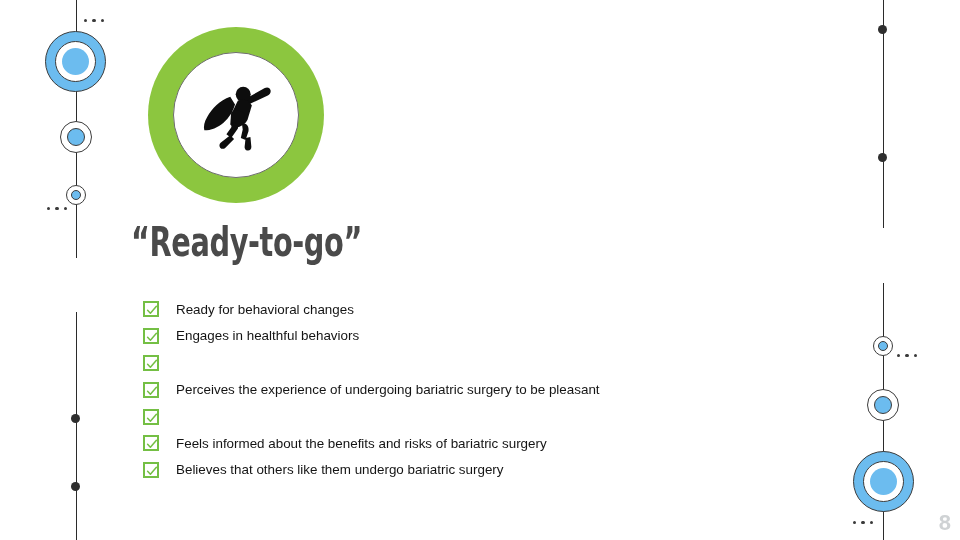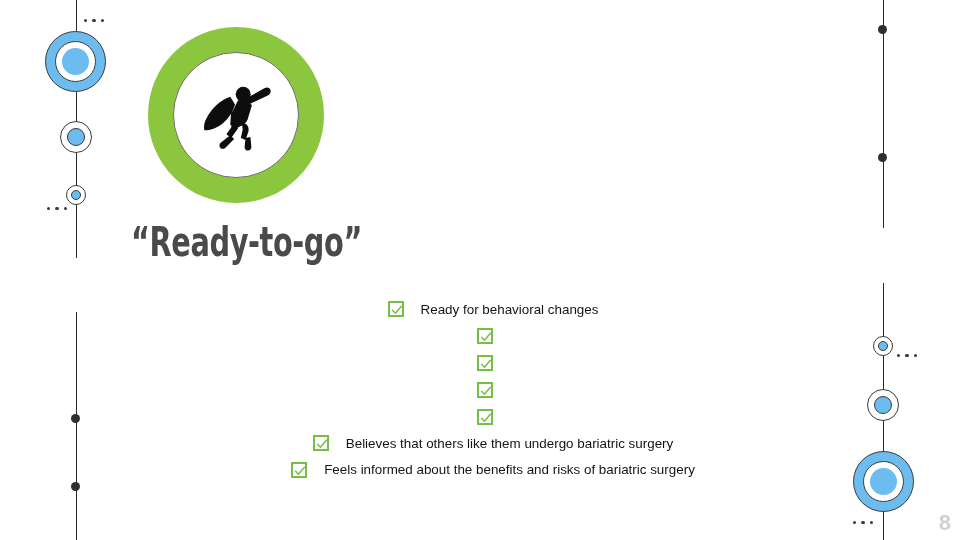--- a/index.html
+++ b/index.html
@@ -116,21 +116,20 @@
   #bullets {
     position: absolute;
     left: 143px;
     top: 296px;
     width: 700px;
   }
   .bullet {
     display: flex;
     align-items: center;
     height: 26.8px;
-    justify-content: center;
   }
   .chk {
     position: relative;
     flex: 0 0 auto;
     width: 16px;
     height: 16px;
     box-sizing: border-box;
     border: 2px solid #74bf44;
     background: #ffffff;
     margin-right: 17px;
@@ -274,61 +273,63 @@
       </span>
       <span class="bullet-text">Ready for behavioral changes</span>
     </div>
 
     <div class="bullet">
       <span class="chk">
         <svg width="12" height="12" viewBox="0 0 12 12" aria-hidden="true">
           <polyline points="1.6,6.2 4.4,9.2 10.4,2.2" fill="none" stroke="#74bf44" stroke-width="1.5" stroke-linecap="round" stroke-linejoin="round"></polyline>
         </svg>
       </span>
-    </div>
-
-    <div class="bullet">
-      <span class="chk">
-        <svg width="12" height="12" viewBox="0 0 12 12" aria-hidden="true">
-          <polyline points="1.6,6.2 4.4,9.2 10.4,2.2" fill="none" stroke="#74bf44" stroke-width="1.5" stroke-linecap="round" stroke-linejoin="round"></polyline>
-        </svg>
-      </span>
-    </div>
-
-    <div class="bullet">
-      <span class="chk">
-        <svg width="12" height="12" viewBox="0 0 12 12" aria-hidden="true">
-          <polyline points="1.6,6.2 4.4,9.2 10.4,2.2" fill="none" stroke="#74bf44" stroke-width="1.5" stroke-linecap="round" stroke-linejoin="round"></polyline>
-        </svg>
-      </span>
-    </div>
-
-    <div class="bullet">
-      <span class="chk">
-        <svg width="12" height="12" viewBox="0 0 12 12" aria-hidden="true">
-          <polyline points="1.6,6.2 4.4,9.2 10.4,2.2" fill="none" stroke="#74bf44" stroke-width="1.5" stroke-linecap="round" stroke-linejoin="round"></polyline>
-        </svg>
-      </span>
+      <span class="bullet-text">Engages in healthful behaviors</span>
+    </div>
+
+    <div class="bullet">
+      <span class="chk">
+        <svg width="12" height="12" viewBox="0 0 12 12" aria-hidden="true">
+          <polyline points="1.6,6.2 4.4,9.2 10.4,2.2" fill="none" stroke="#74bf44" stroke-width="1.5" stroke-linecap="round" stroke-linejoin="round"></polyline>
+        </svg>
+      </span>
+    </div>
+
+    <div class="bullet">
+      <span class="chk">
+        <svg width="12" height="12" viewBox="0 0 12 12" aria-hidden="true">
+          <polyline points="1.6,6.2 4.4,9.2 10.4,2.2" fill="none" stroke="#74bf44" stroke-width="1.5" stroke-linecap="round" stroke-linejoin="round"></polyline>
+        </svg>
+      </span>
+      <span class="bullet-text">Perceives the experience of undergoing bariatric surgery to be pleasant</span>
+    </div>
+
+    <div class="bullet">
+      <span class="chk">
+        <svg width="12" height="12" viewBox="0 0 12 12" aria-hidden="true">
+          <polyline points="1.6,6.2 4.4,9.2 10.4,2.2" fill="none" stroke="#74bf44" stroke-width="1.5" stroke-linecap="round" stroke-linejoin="round"></polyline>
+        </svg>
+      </span>
+    </div>
+
+    <div class="bullet">
+      <span class="chk">
+        <svg width="12" height="12" viewBox="0 0 12 12" aria-hidden="true">
+          <polyline points="1.6,6.2 4.4,9.2 10.4,2.2" fill="none" stroke="#74bf44" stroke-width="1.5" stroke-linecap="round" stroke-linejoin="round"></polyline>
+        </svg>
+      </span>
+      <span class="bullet-text">Feels informed about the benefits and risks of bariatric surgery</span>
     </div>
 
     <div class="bullet">
       <span class="chk">
         <svg width="12" height="12" viewBox="0 0 12 12" aria-hidden="true">
           <polyline points="1.6,6.2 4.4,9.2 10.4,2.2" fill="none" stroke="#74bf44" stroke-width="1.5" stroke-linecap="round" stroke-linejoin="round"></polyline>
         </svg>
       </span>
       <span class="bullet-text">Believes that others like them undergo bariatric surgery</span>
     </div>
 
-    <div class="bullet">
-      <span class="chk">
-        <svg width="12" height="12" viewBox="0 0 12 12" aria-hidden="true">
-          <polyline points="1.6,6.2 4.4,9.2 10.4,2.2" fill="none" stroke="#74bf44" stroke-width="1.5" stroke-linecap="round" stroke-linejoin="round"></polyline>
-        </svg>
-      </span>
-      <span class="bullet-text">Feels informed about the benefits and risks of bariatric surgery</span>
-    </div>
-
   </div>
 
   <div id="page-number">8</div>
 
 </div>
 
 </body></html>

